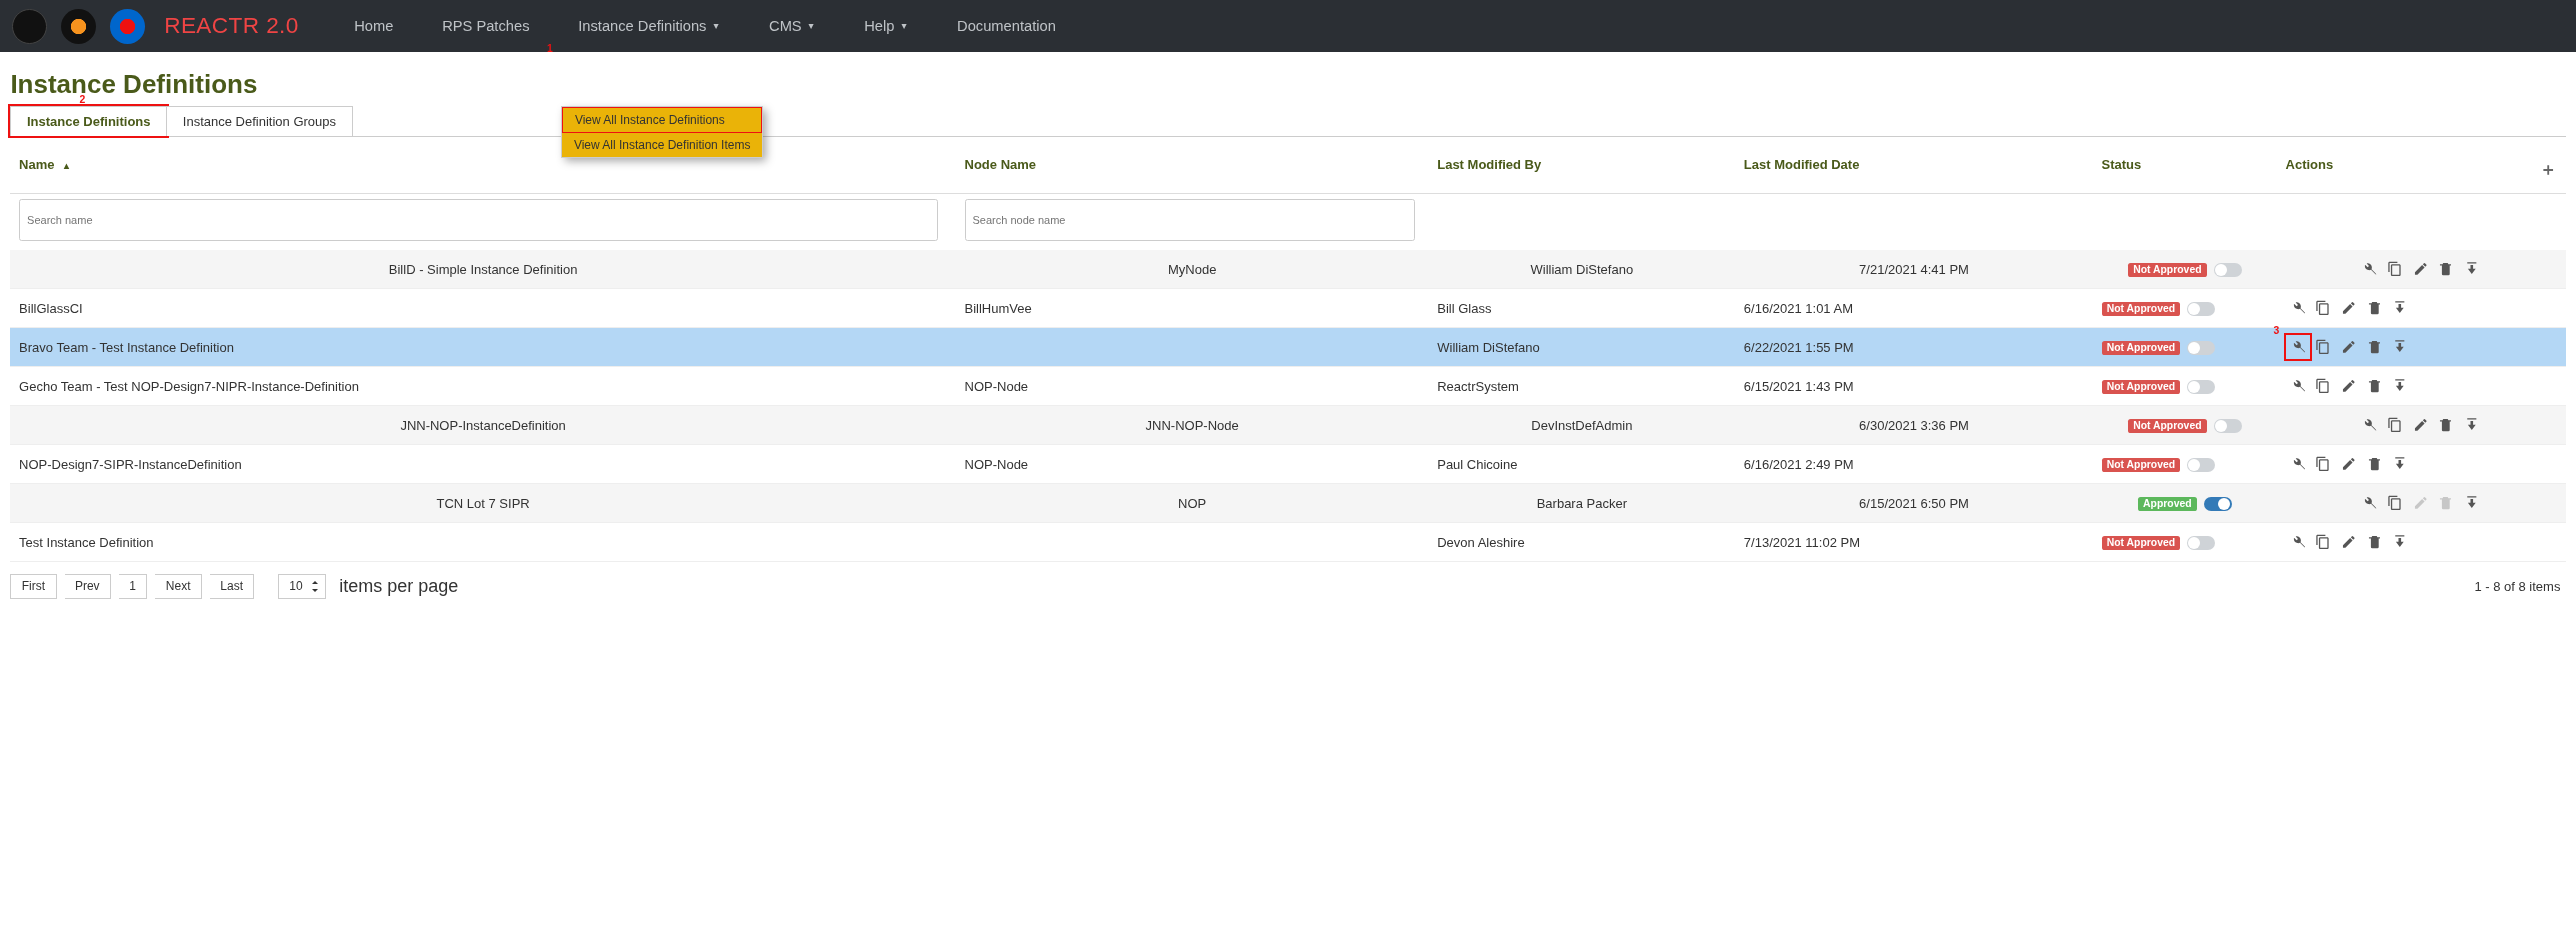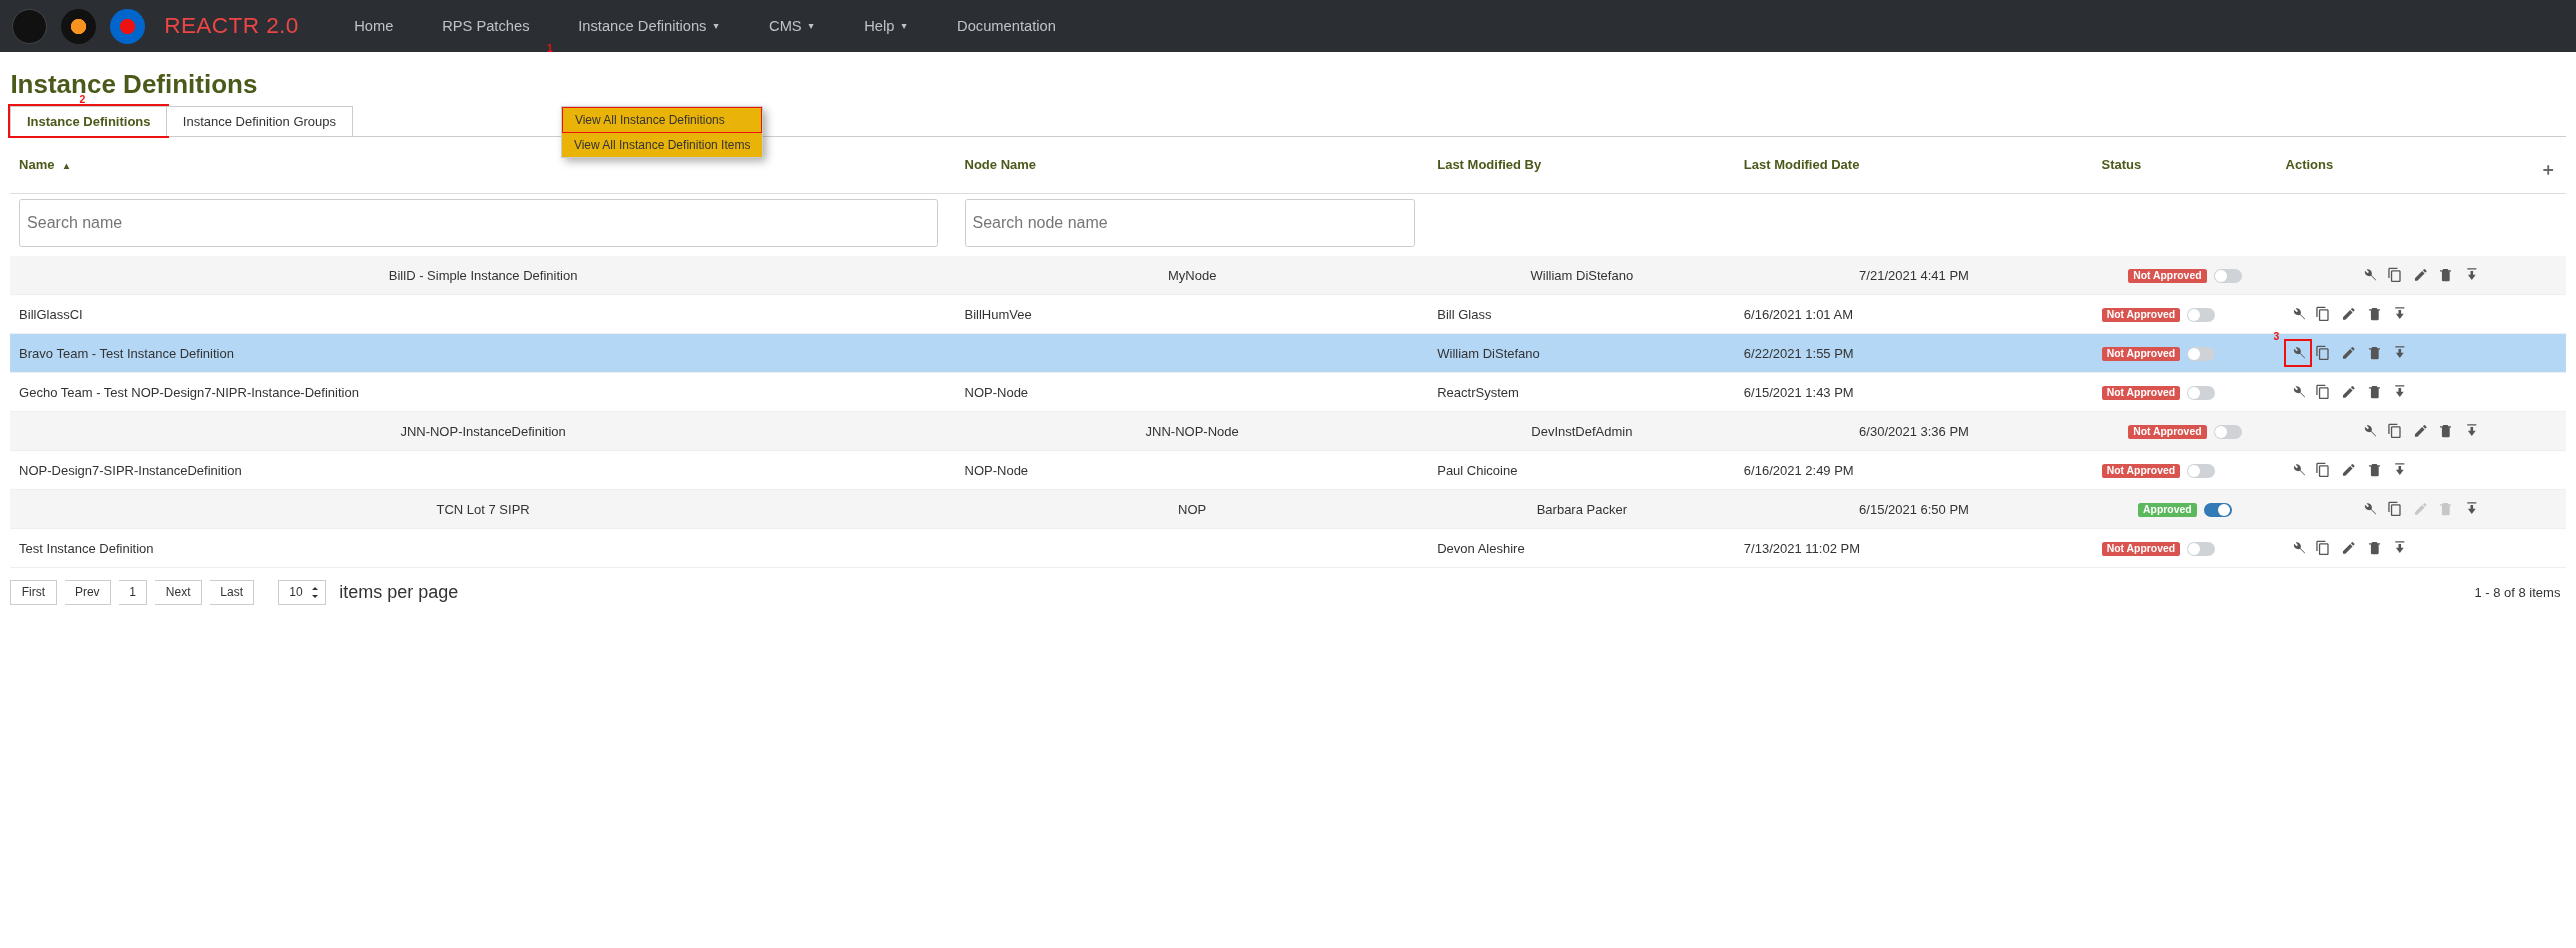--- a/index.html
+++ b/index.html
@@ -121,21 +121,21 @@
   .col-moddt  { width: 14%; }
   .col-status { width: 7.2%; }
   .col-action { width: 11.3%; }
 
   .sort-ind { font-size: 9.5px; margin-left: 3.5px; }
   .add-icon { float: right; font-size: 17.4px; color: #666; cursor: pointer; }
   .filter-row td { padding: 5.2px 8.7px 8.7px 8.7px; }
   .filter-row input {
     width: 99%;
     padding: 14px 7px;
-    font-size: 16px;
+    font-size: 11px;
     border: 0.9px solid #ccc;
     border-radius: 2.6px;
     color: #555;
   }
   .grid tbody.data tr td {
     padding: 7px 8.7px;
     font-size: 13px;
     border-bottom: 0.9px solid #eee;
   }
   .grid tbody.data tr.zebra { background: #f5f5f5; text-align: center; }

